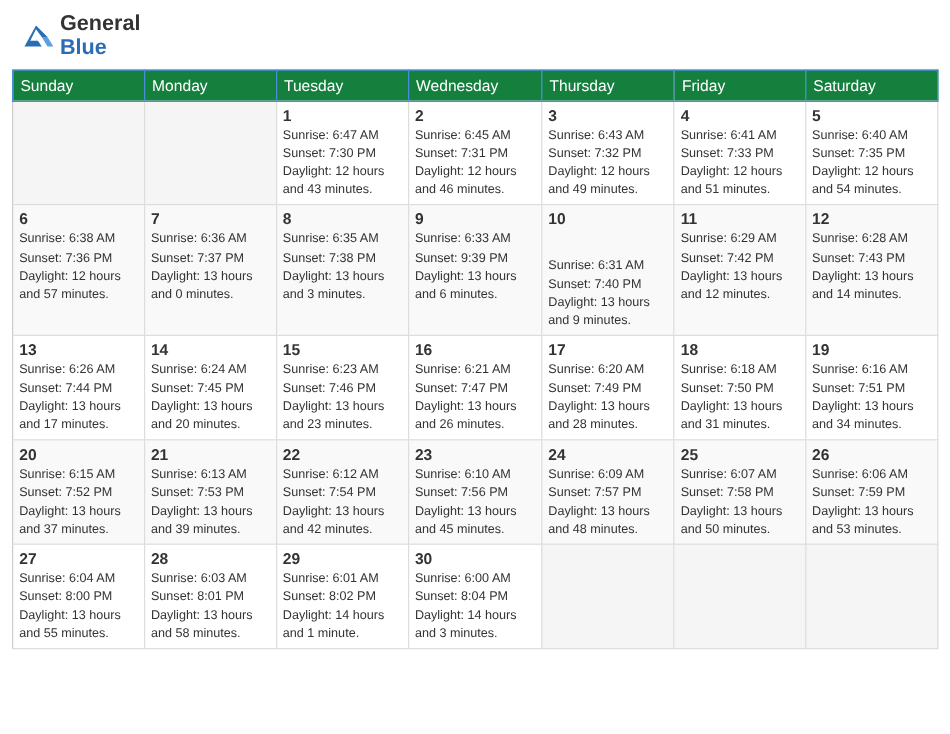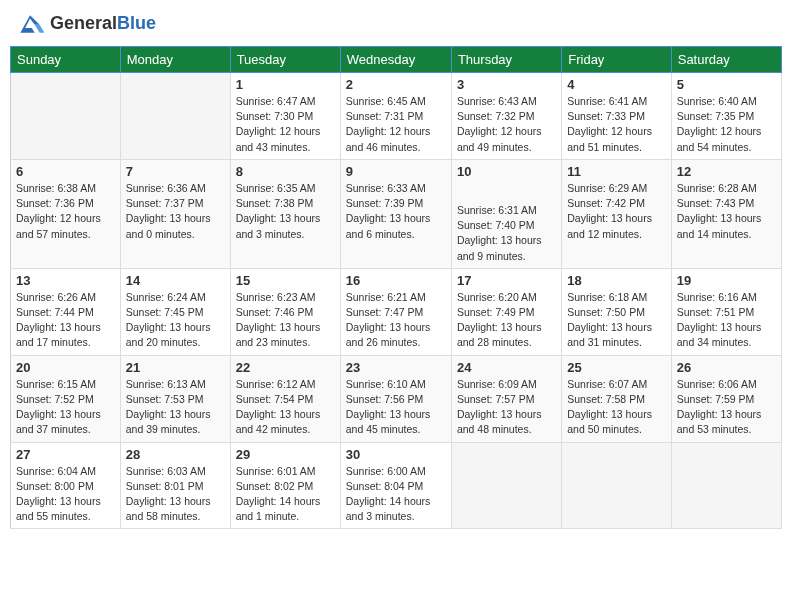--- a/index.html
+++ b/index.html
@@ -17,21 +17,21 @@
       margin-bottom: 8px;
       padding: 0 4px;
     }
     .logo {
       display: flex;
       align-items: center;
       gap: 4px;
     }
     .logo-text {
       display: flex;
-      flex-direction: row;
+      flex-direction: column;
       line-height: 1.1;
     }
     .logo-general {
       font-size: 18px;
       font-weight: bold;
       color: #333;
     }
     .logo-blue {
       font-size: 18px;
       font-weight: bold;
@@ -176,21 +176,21 @@
         </td>
         <td>
           <span class="day-num">8</span>
           <div class="day-info" style="white-space: pre-line;">Sunrise: 6:35 AM
 Sunset: 7:38 PM
 Daylight: 13 hours and 3 minutes.</div>
         </td>
         <td>
           <span class="day-num">9</span>
           <div class="day-info" style="white-space: pre-line;">Sunrise: 6:33 AM
-Sunset: 7:39 PM
+Sunset: 9:39 PM
 Daylight: 13 hours and 6 minutes.</div>
         </td>
         <td>
           <span class="day-num">10</span>
           <div class="day-info" style="white-space: pre-line; margin-top: 24px;">Sunrise: 6:31 AM
 Sunset: 7:40 PM
 Daylight: 13 hours and 9 minutes.</div>
         </td>
         <td>
           <span class="day-num">11</span>

